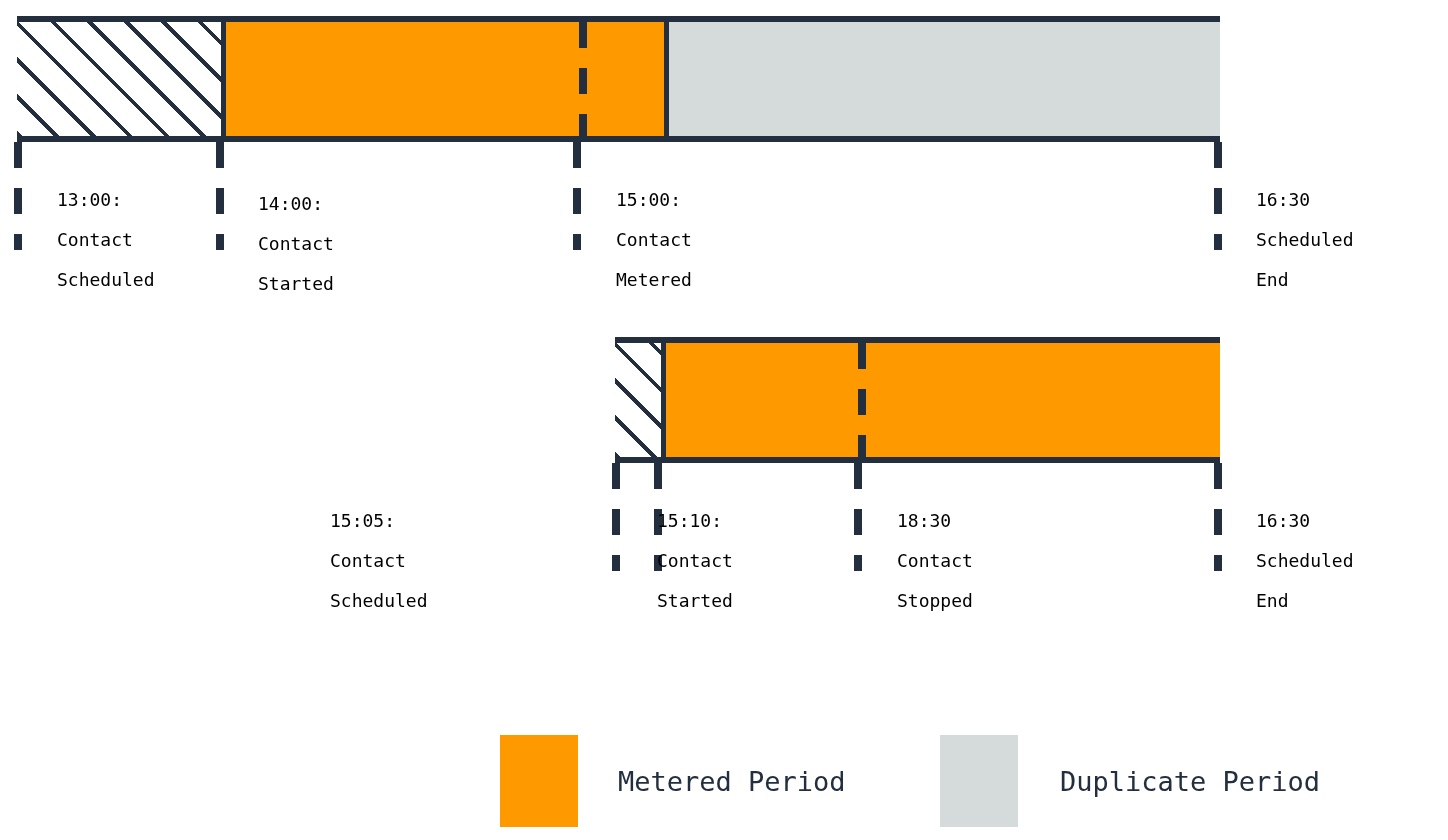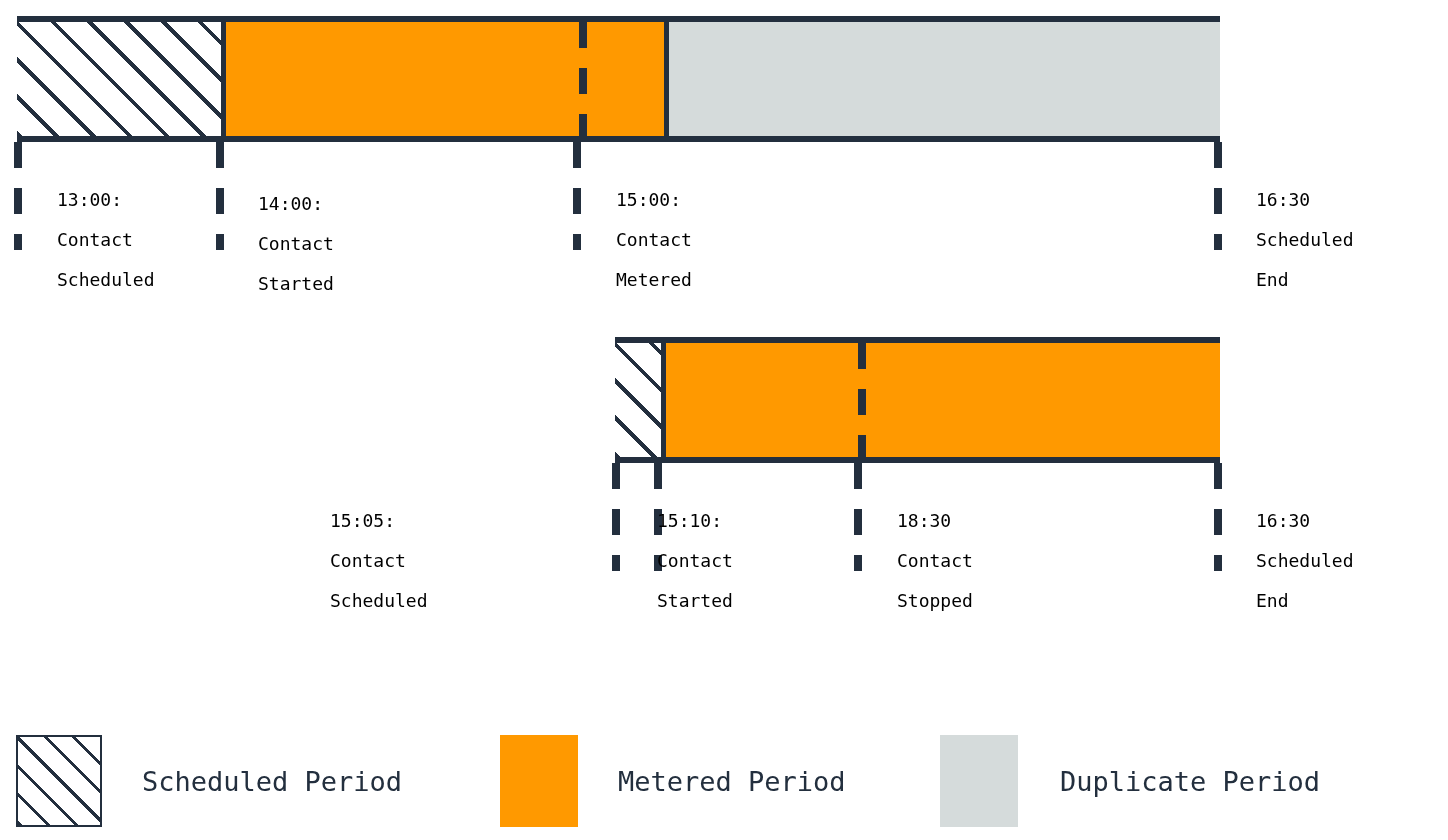--- a/index.html
+++ b/index.html
@@ -117,24 +117,20 @@
 Started</div>
   <div class="lbl" style="left:897px;top:501px;width:200px;">18:30
 Contact
 Stopped</div>
   <div class="lbl" style="left:1256px;top:501px;width:200px;">16:30
 Scheduled
 End</div>
 
   <div class="legend">
 
-    <div class="legend-item" style="left:16px;width:430px;">
-      <div class="swatch sched"></div>
-      <div class="legend-text" style="left:126px;">Scheduled Period</div>
-    </div>
 
     <div class="legend-item" style="left:500px;width:400px;">
       <div class="swatch metered"></div>
       <div class="legend-text" style="left:118px;">Metered Period</div>
     </div>
 
     <div class="legend-item" style="left:940px;width:430px;">
       <div class="swatch duplicate"></div>
       <div class="legend-text" style="left:120px;">Duplicate Period</div>
     </div>

